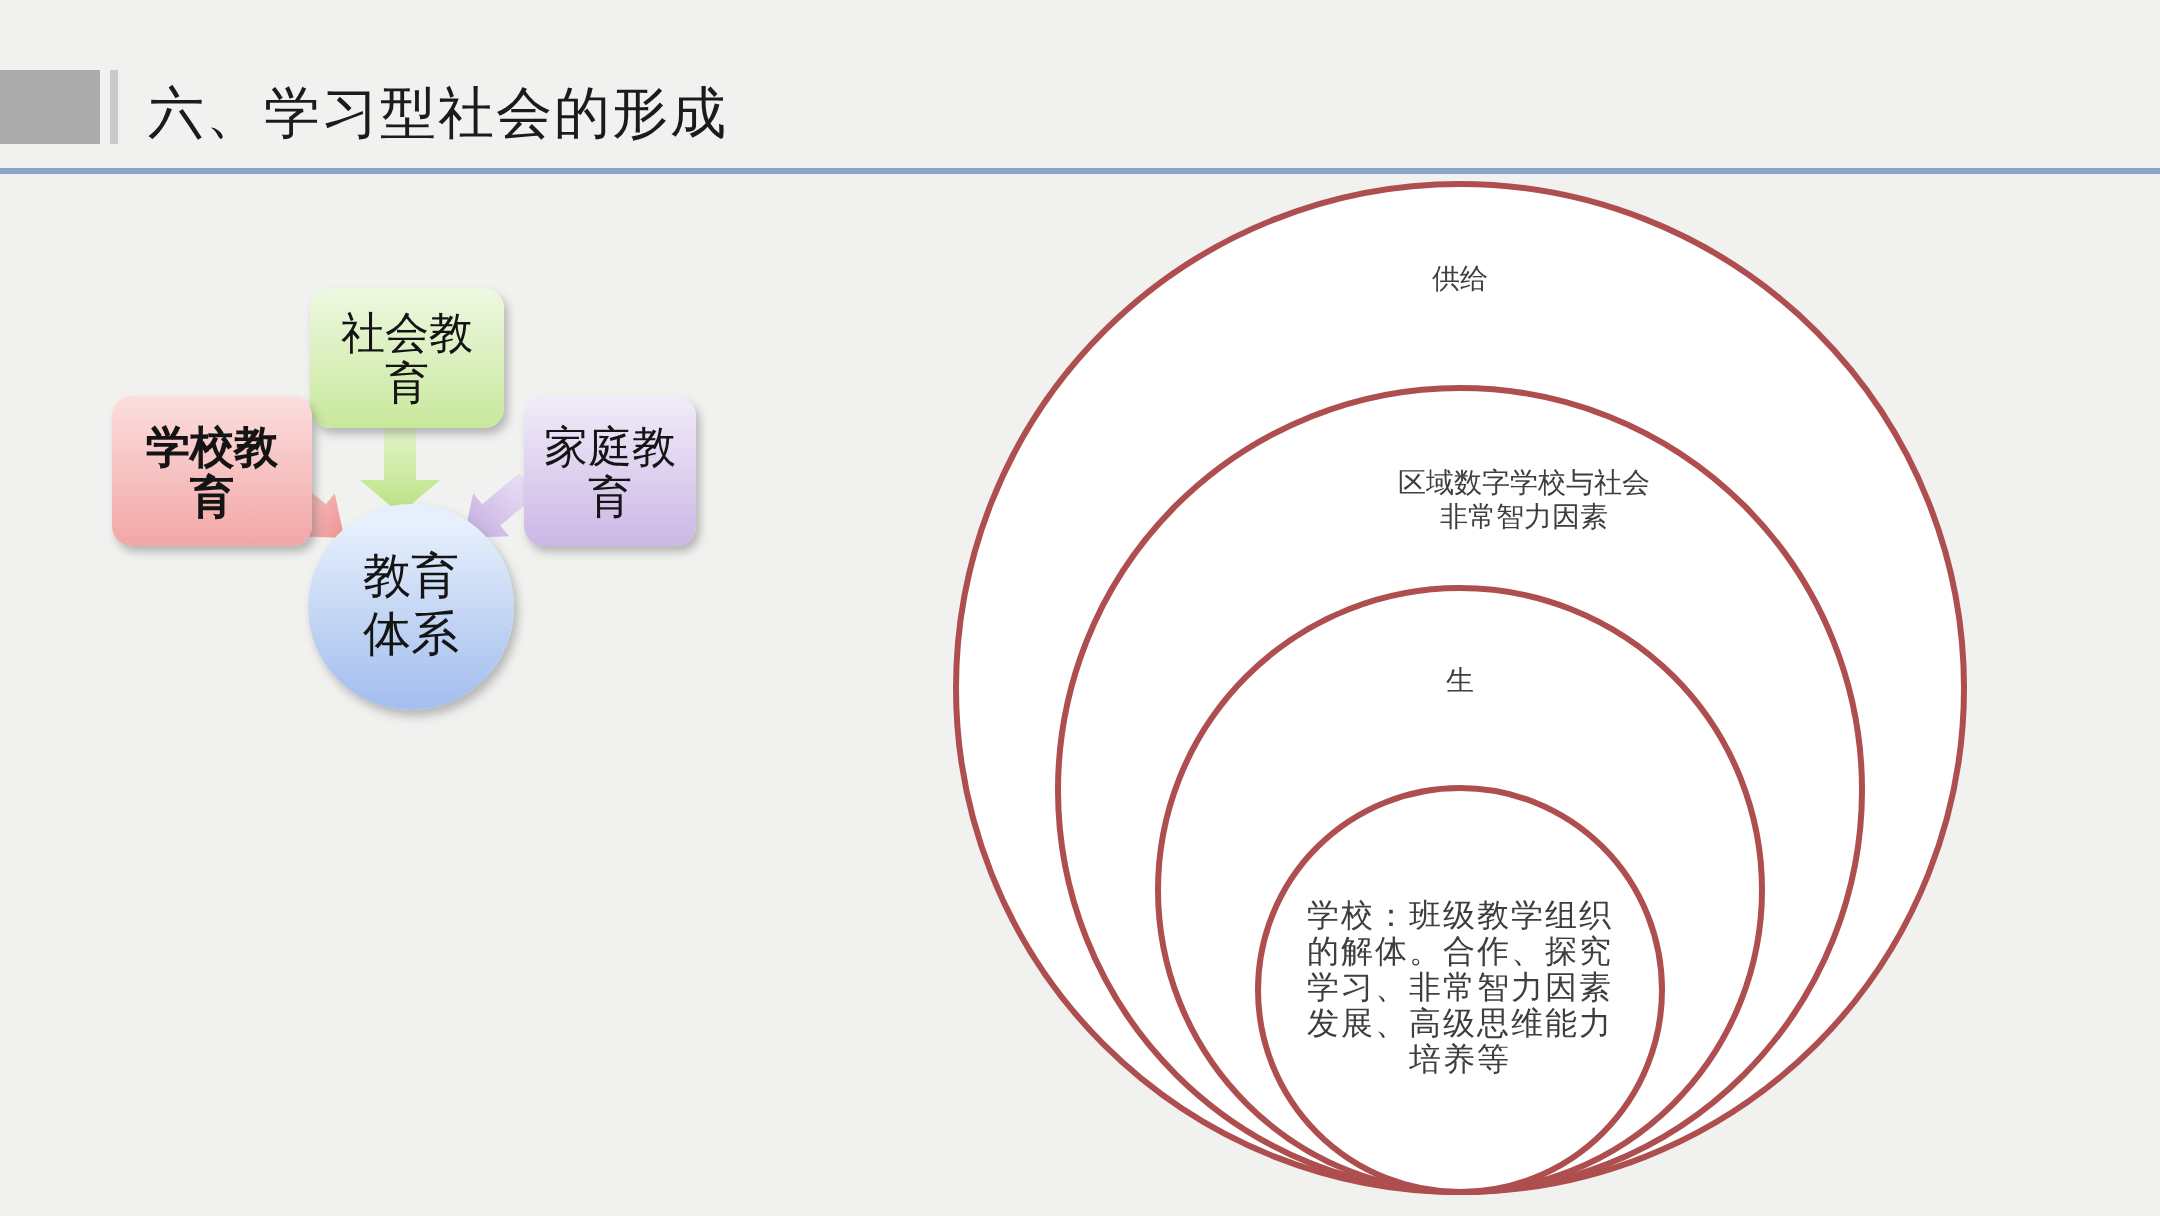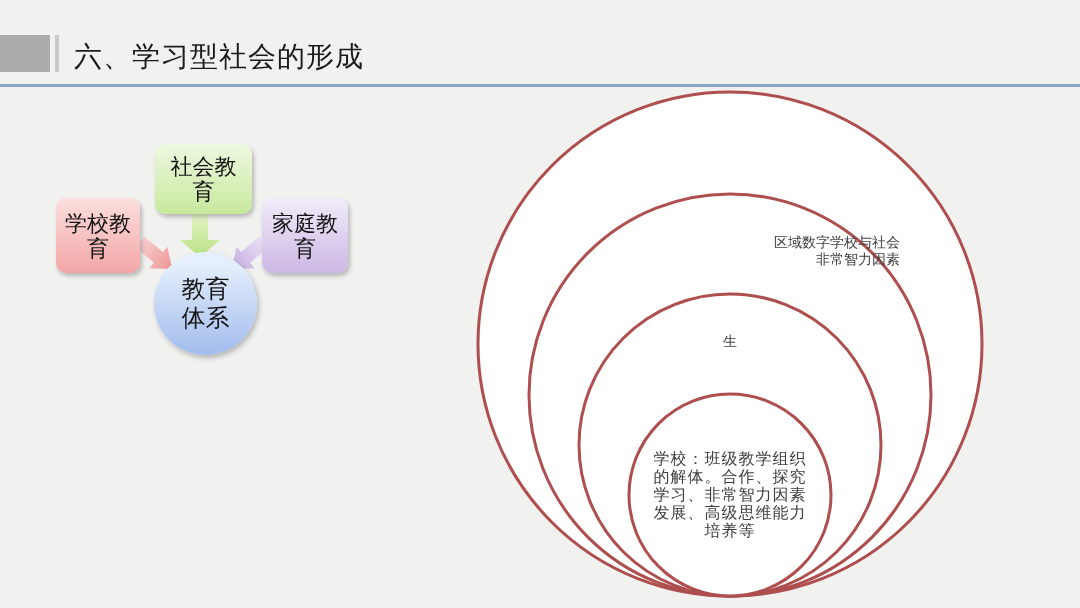--- a/index.html
+++ b/index.html
@@ -14,36 +14,36 @@
          color:#1b1b1b;letter-spacing:1px;white-space:nowrap;
          font-family:"Liberation Sans",sans-serif;}
   .hdr-rule{position:absolute;left:0;top:84px;width:1080px;height:3px;background:#8aa6c6;}
 
   
   .rings-svg{position:absolute;left:0;top:0;}
   .ring-label{position:absolute;text-align:center;color:#3e3e3e;
               font-family:"Liberation Serif","DejaVu Serif",serif;}
   .ring-label div{white-space:nowrap;}
   .rl-1{left:560px;top:132px;width:340px;font-size:14px;line-height:17px;}
-  .rl-2{left:560px;top:234px;width:340px;font-size:14px;line-height:17px;text-align:right;}
+  .rl-2{left:592px;top:234px;width:340px;font-size:14px;line-height:17px;}
   .rl-3{left:560px;top:333px;width:340px;font-size:14px;line-height:17px;}
   .rl-4{left:590px;top:450px;width:280px;font-size:16px;line-height:18px;letter-spacing:1px;}
 
   
   .arrows-svg{position:absolute;left:0;top:0;}
   .node{position:absolute;display:flex;flex-direction:column;align-items:center;
         justify-content:center;text-align:center;color:#141414;border-radius:10px;
         font-family:"Liberation Serif","DejaVu Serif",serif;}
   .node div{white-space:nowrap;}
   .node-society{left:155px;top:144px;width:97px;height:70px;font-size:22px;line-height:25px;
         background:linear-gradient(#eef8e1,#c8e89c);
         box-shadow:2px 3px 4px rgba(110,110,110,.45);}
-  .node-school{left:56px;top:198px;width:84px;height:75px;font-size:22px;line-height:25px;
+  .node-school{left:56px;top:198px;width:100px;height:75px;font-size:22px;line-height:25px;
         background:linear-gradient(#fcdede,#f2a6a6);
-        box-shadow:2px 3px 4px rgba(110,110,110,.45);}
+        box-shadow:2px 3px 4px rgba(110,110,110,.45);font-weight:bold;}
   .node-family{left:262px;top:198px;width:86px;height:75px;font-size:22px;line-height:25px;
         background:linear-gradient(#f1ecf9,#ccb7e5);
         box-shadow:2px 3px 4px rgba(110,110,110,.45);}
   .node-system{left:154px;top:252px;width:103px;height:103px;border-radius:50%;
         font-size:24px;line-height:29px;
         background:linear-gradient(#e6effc 10%,#a5bfee 95%);
         box-shadow:2px 3px 5px rgba(110,110,110,.45);}
 </style>
 </head>
 <body>
@@ -56,20 +56,21 @@
   <div class="hdr-rule"></div>
 
   <svg class="rings-svg" width="1080" height="608" viewBox="0 0 1080 608">
     <circle cx="730" cy="344" r="252" fill="#ffffff" stroke="#ae4e4e" stroke-width="3"></circle>
     <circle cx="730" cy="395" r="201" fill="#ffffff" stroke="#ae4e4e" stroke-width="3"></circle>
     <circle cx="730" cy="445" r="151" fill="#ffffff" stroke="#ae4e4e" stroke-width="3"></circle>
     <circle cx="730" cy="495" r="101" fill="#ffffff" stroke="#ae4e4e" stroke-width="3"></circle>
   </svg>
 
   <div class="ring-label rl-1">
+    <div>供给</div>
   </div>
   <div class="ring-label rl-2">
     <div>区域数字学校与社会</div>
     <div>非常智力因素</div>
   </div>
   <div class="ring-label rl-3">
     <div>生</div>
   </div>
   <div class="ring-label rl-4">
     <div>学校：班级教学组织</div>

